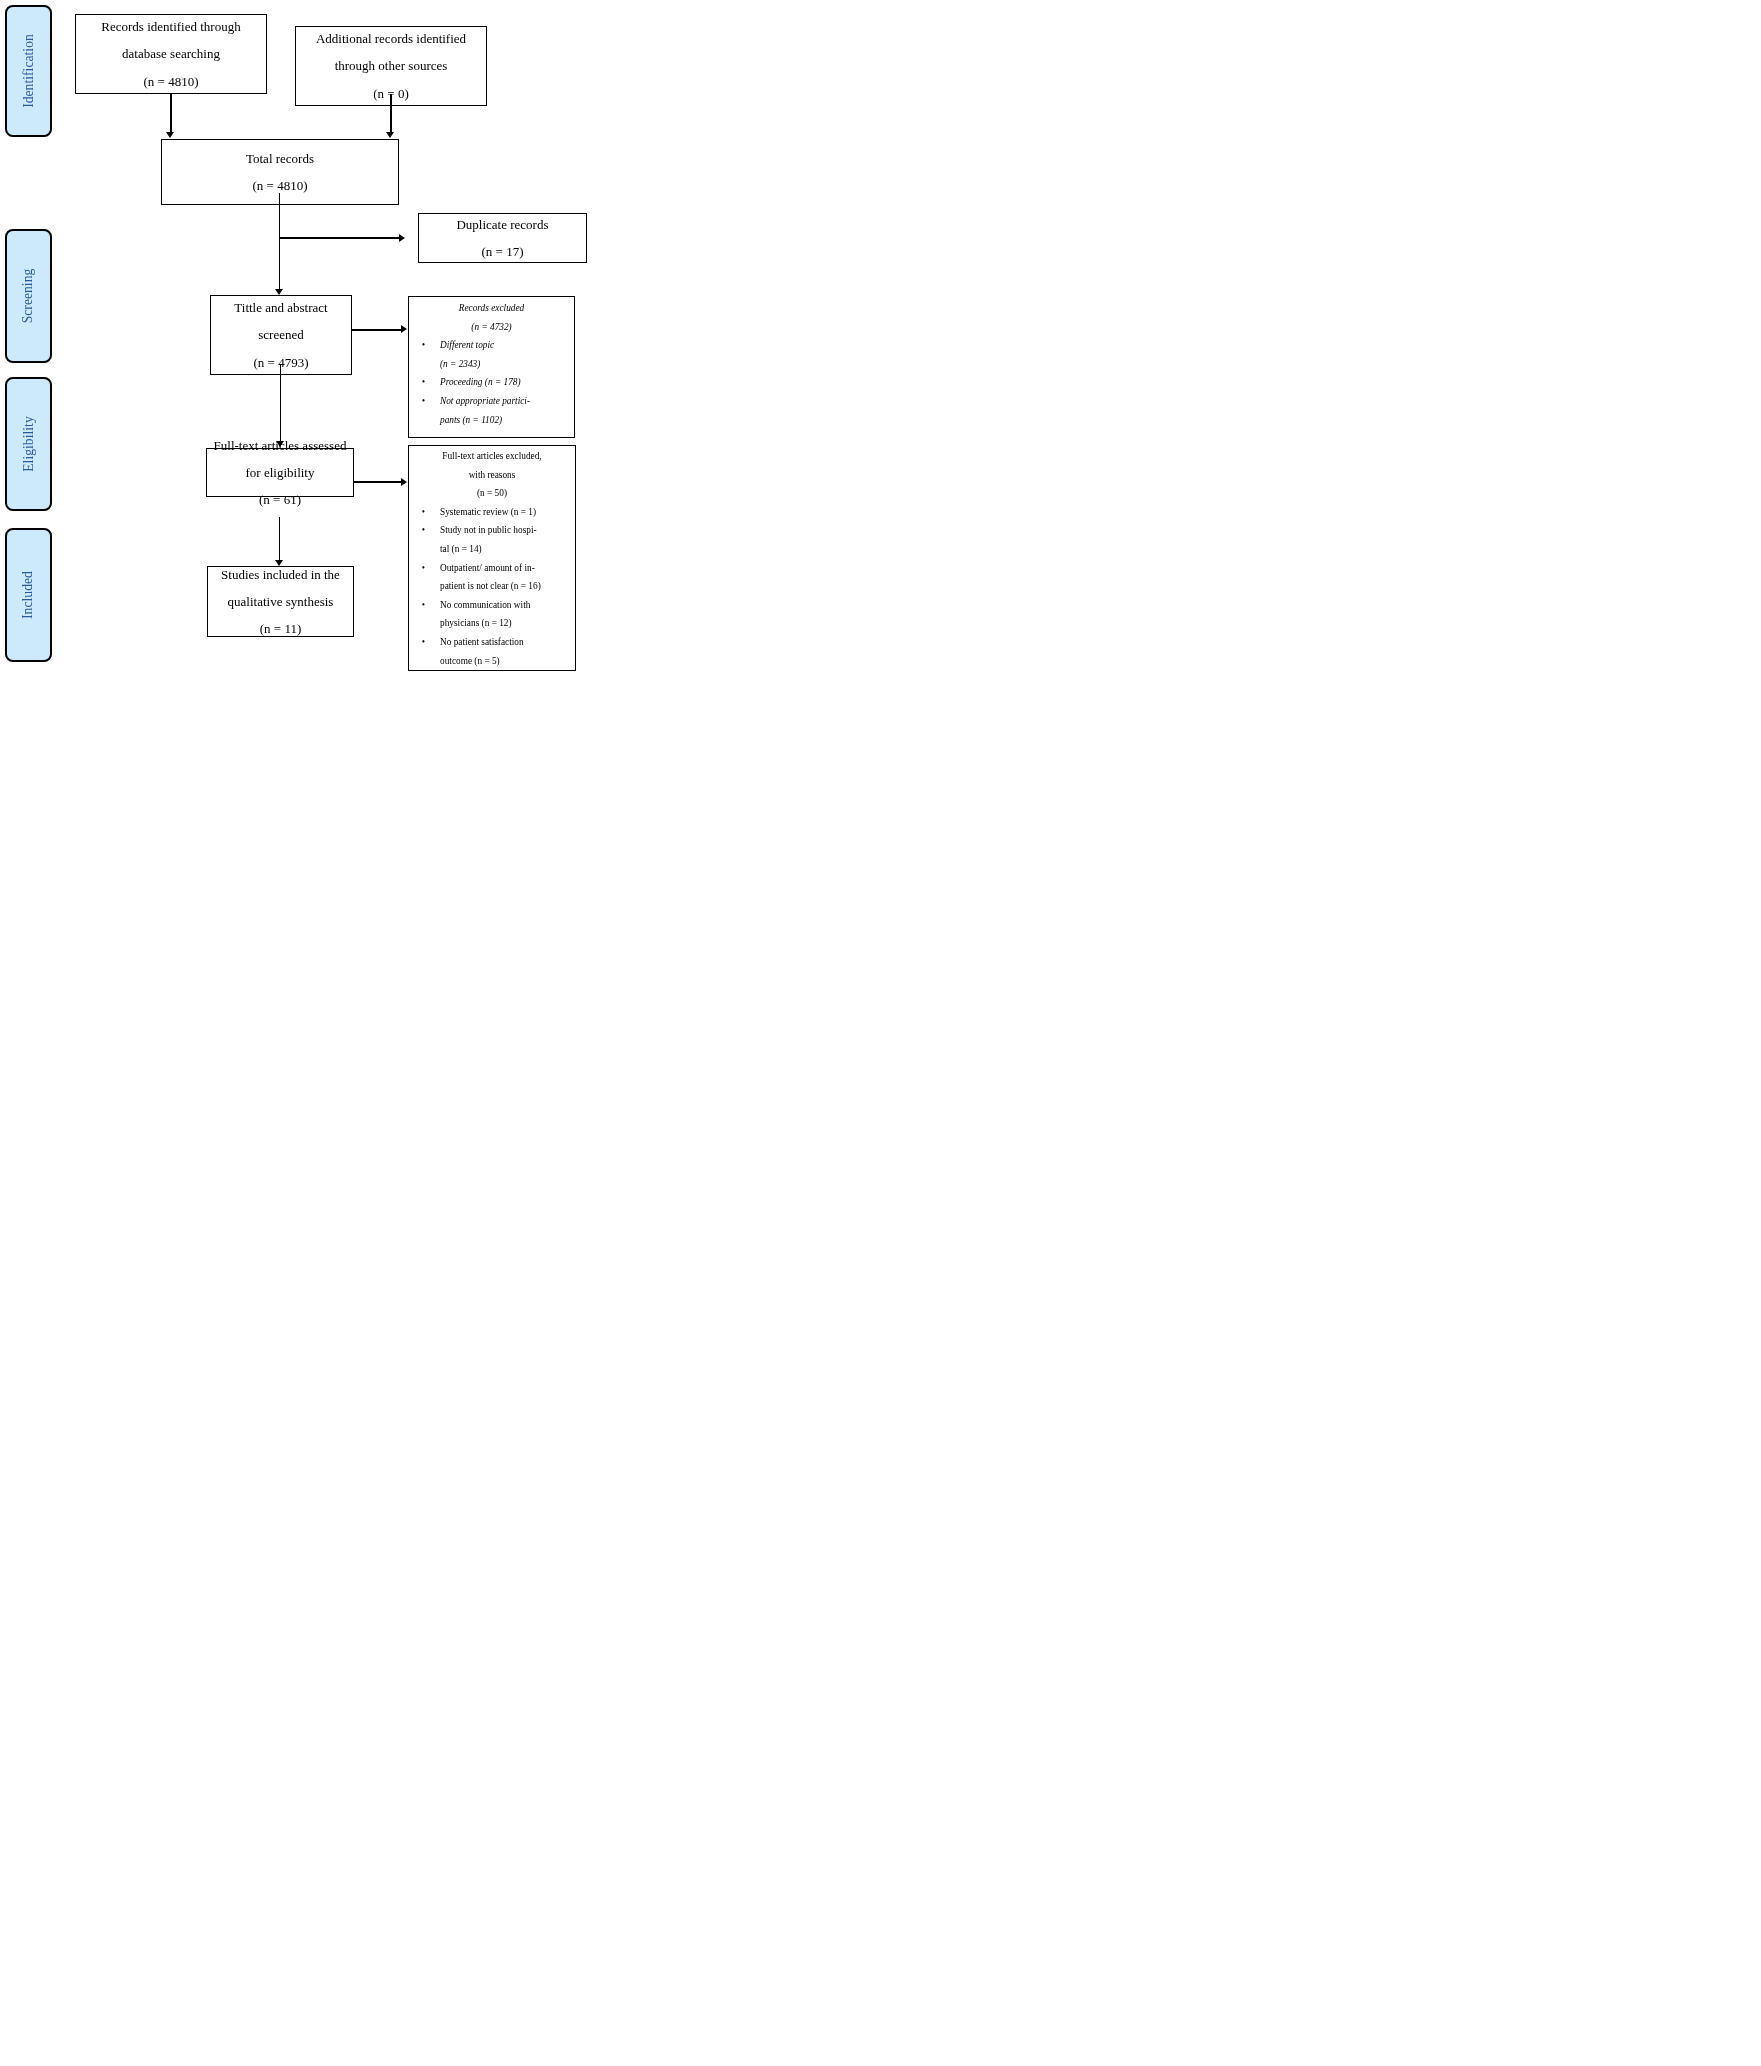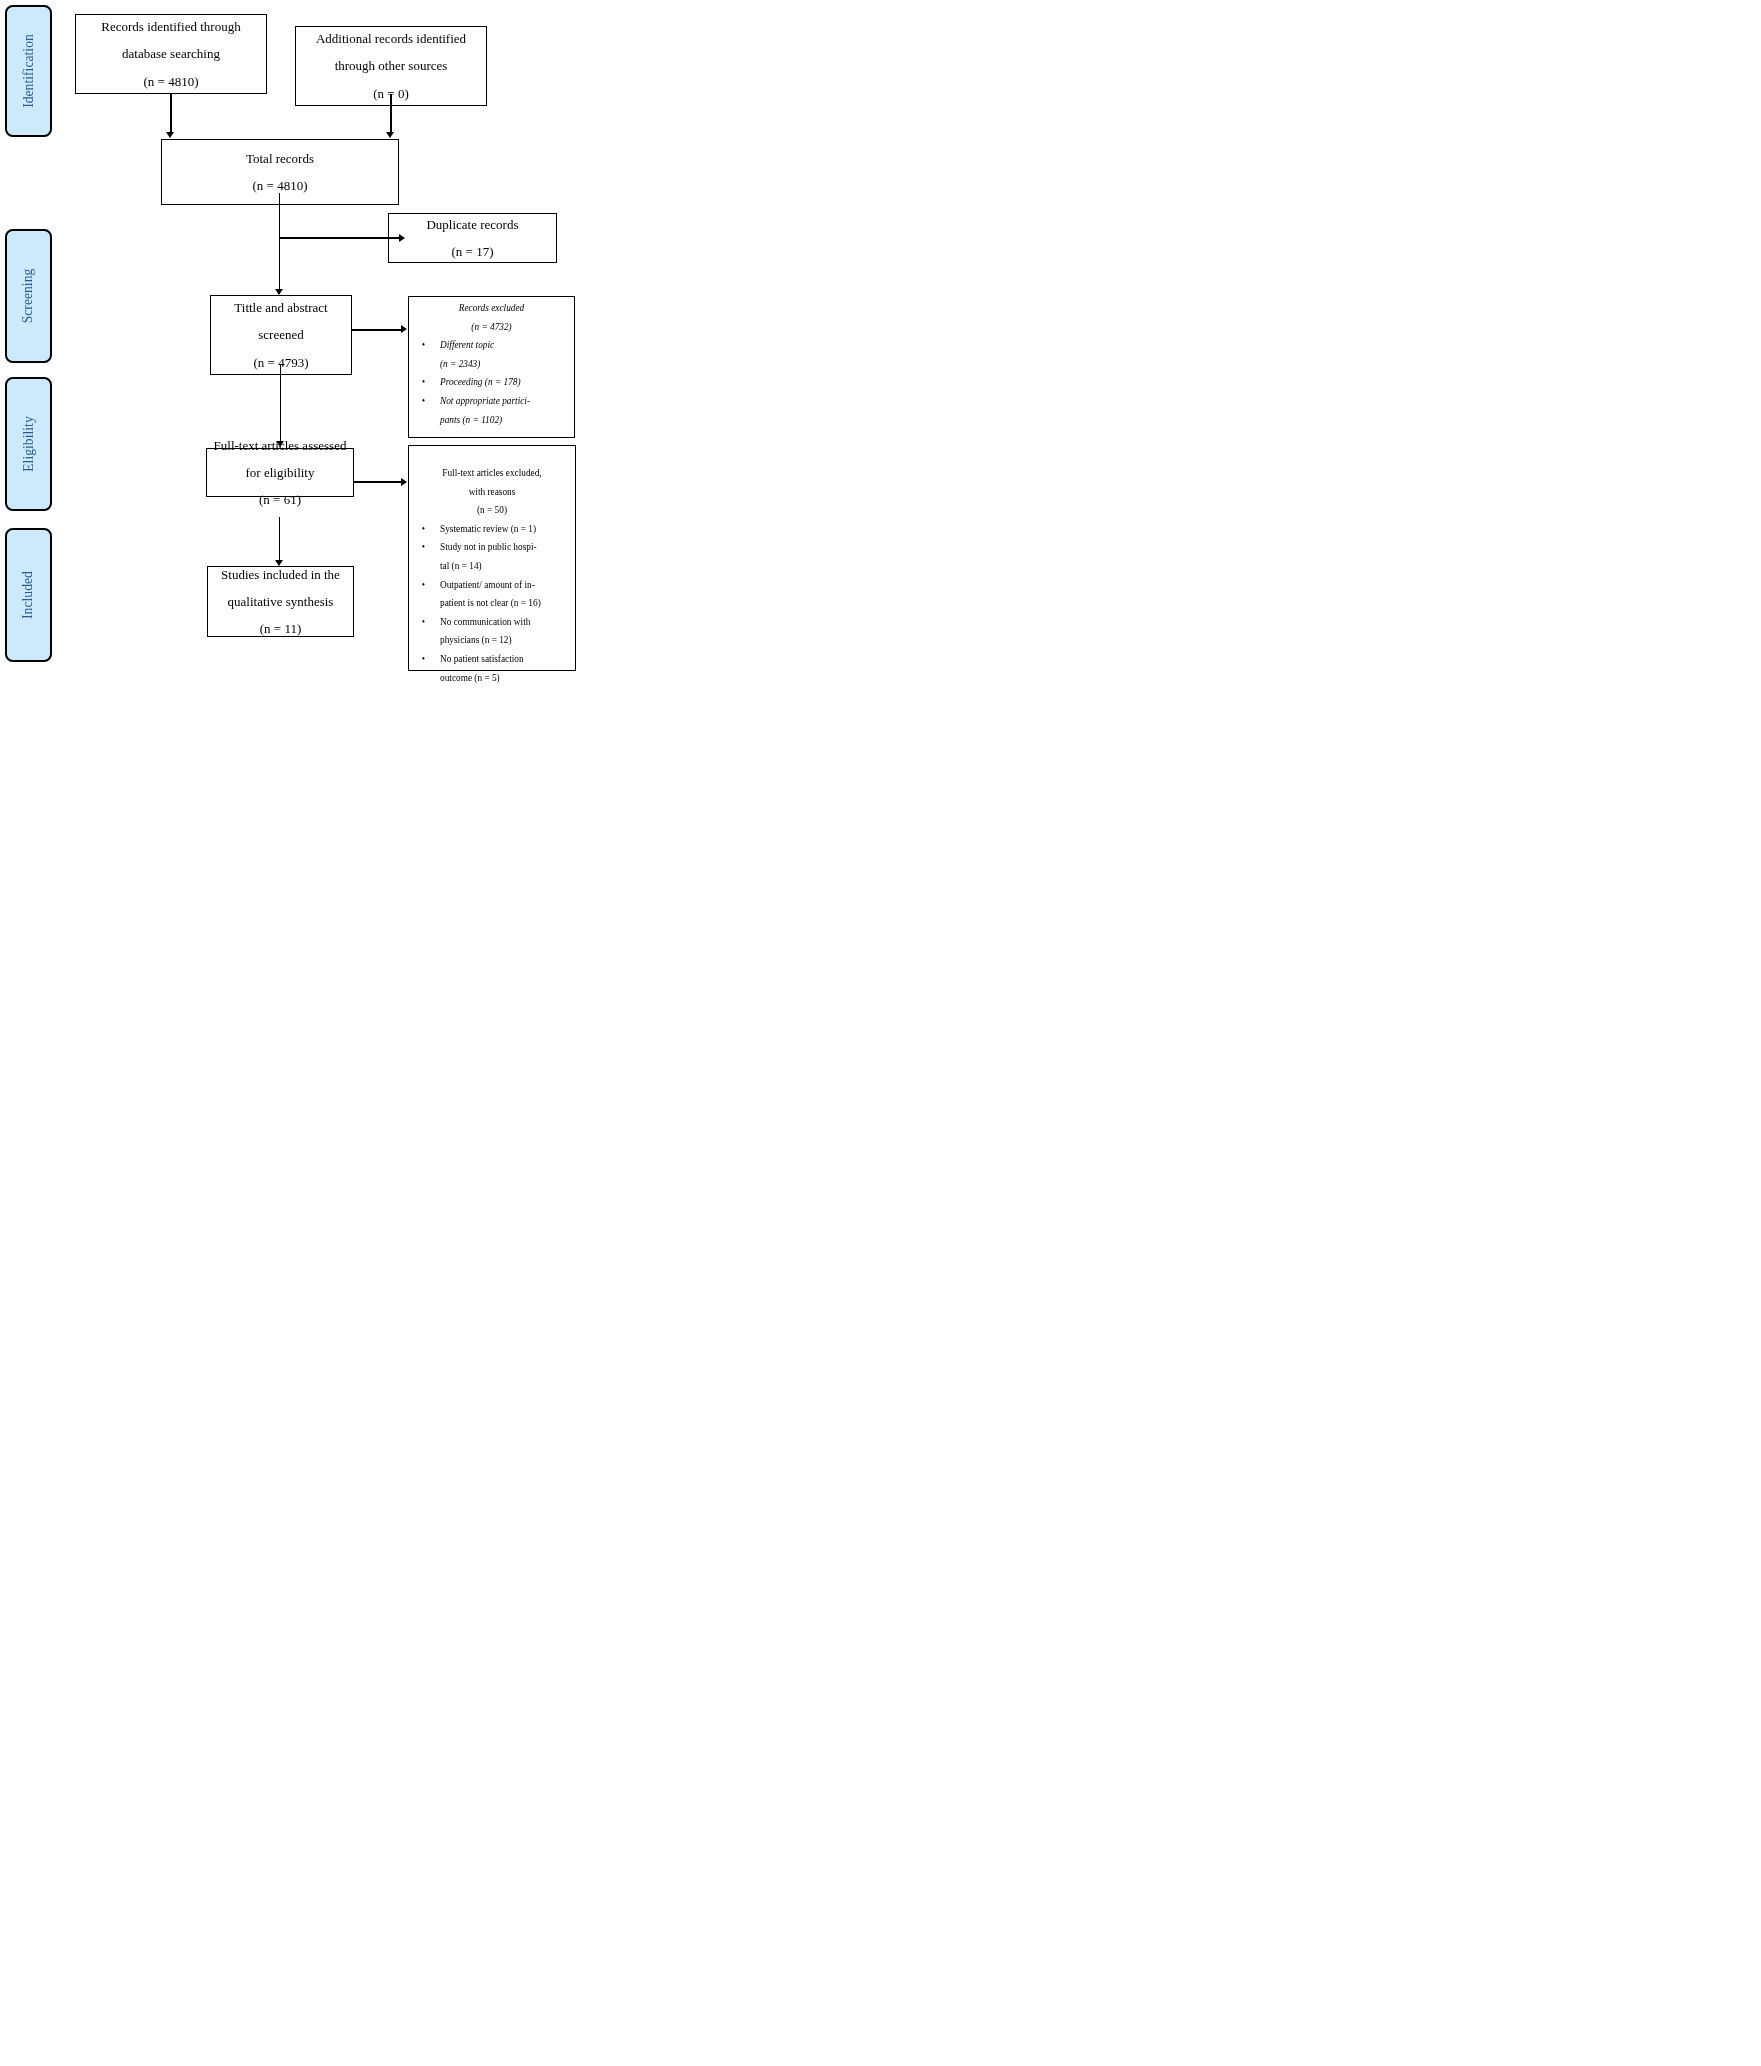--- a/index.html
+++ b/index.html
@@ -32,32 +32,32 @@
   .node{
     position:absolute;box-sizing:border-box;
     border:1.5px solid #000;background:#fff;
     display:flex;flex-direction:column;justify-content:center;
     font-size:13px;line-height:2.1;text-align:center;
   }
   .node .ln{white-space:nowrap;}
   .nd-db  {left:75px;top:14px;  width:192px;height:80px;}
   .nd-os  {left:295px;top:26px;  width:192px;height:80px;}
   .nd-total{left:161px;top:139px;width:238px;height:66px;}
-  .nd-dup {left:388px;top:213px; width:169px;height:50px;}
+  .nd-dup {left:418px;top:213px; width:169px;height:50px;}
   .nd-scr {left:210px;top:295px; width:142px;height:80px;}
   .nd-ft  {left:206px;top:448px; width:148px;height:49px;}
   .nd-inc {left:207px;top:566px;width:147px;height:71px;}
   
   .excl{
     justify-content:flex-start;
     font-size:9.3px;line-height:2.0;
     text-align:center;
   }
   .nd-rex {left:408px;top:296px;width:167px;height:142px;padding-top:2px;font-style:italic;}
-  .nd-ftex{left:408px;top:445px;width:168px;height:226px;padding-top:18px;}
+  .nd-ftex{left:408px;top:445px;width:168px;height:226px;padding-top:1px;}
   .blist{list-style:none;margin:0;padding:0;text-align:left;}
   .blist li{position:relative;padding-left:31px;}
   .blist li::before{
     content:"\2022";
     position:absolute;left:12.7px;top:0;
     font-size:9.3px;
   }
   
   .vline,.hline{position:absolute;background:#000;}
   .head-down{

